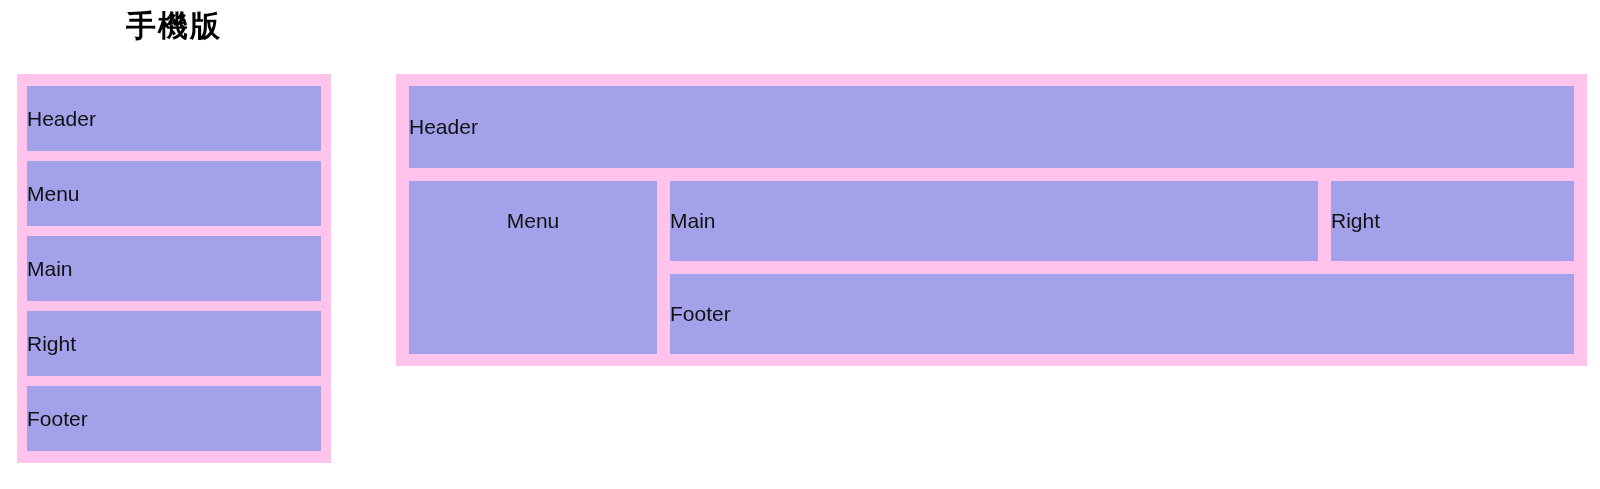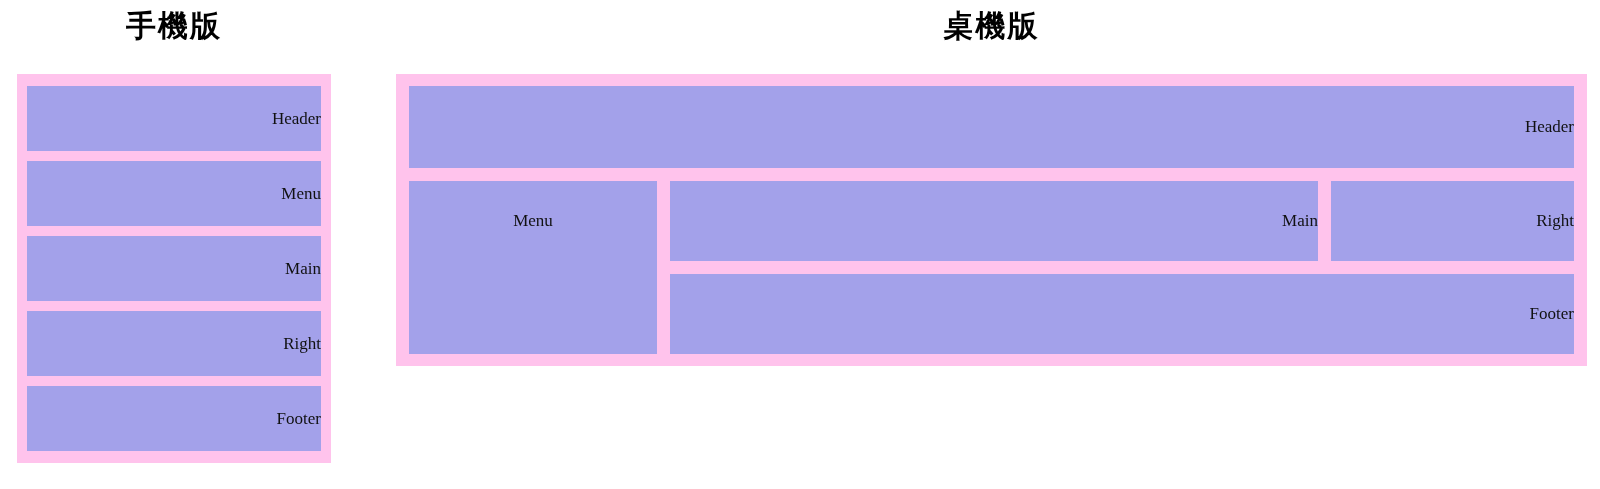--- a/index.html
+++ b/index.html
@@ -27,23 +27,23 @@
     letter-spacing: 2px;
     color: var(--title-color);
   }
   .title-mobile  { left: 17px;  width: 314px; }
   .title-desktop { left: 396px; width: 1191px; }
 
   .layout-box {
     background: var(--box-purple);
     display: flex;
     align-items: center;
-    justify-content: flex-end;
-    font-family: Liberation Serif, serif;
-    font-size: 17px;
+    justify-content: flex-start;
+    font-family: Liberation Sans, sans-serif;
+    font-size: 21px;
     color: var(--label-color);
   }
 
   
   .mobile-container {
     position: absolute;
     left: 17px; top: 74px;
     width: 314px;
     padding: 12px 10px;
     background: var(--container-pink);
@@ -79,21 +79,20 @@
   .area-right  { grid-area: right; }
   .area-footer { grid-area: footer; }
 </style>
 </head>
 <body>
 
 <div class="canvas">
 
   <div class="section-title title-mobile">手機版</div>
 
-  <div class="section-title title-desktop">桌機版</div>
 
   <div class="mobile-container">
     <div class="layout-box">
       <span>Header</span>
     </div>
     <div class="layout-box">
       <span>Menu</span>
     </div>
     <div class="layout-box">
       <span>Main</span>

